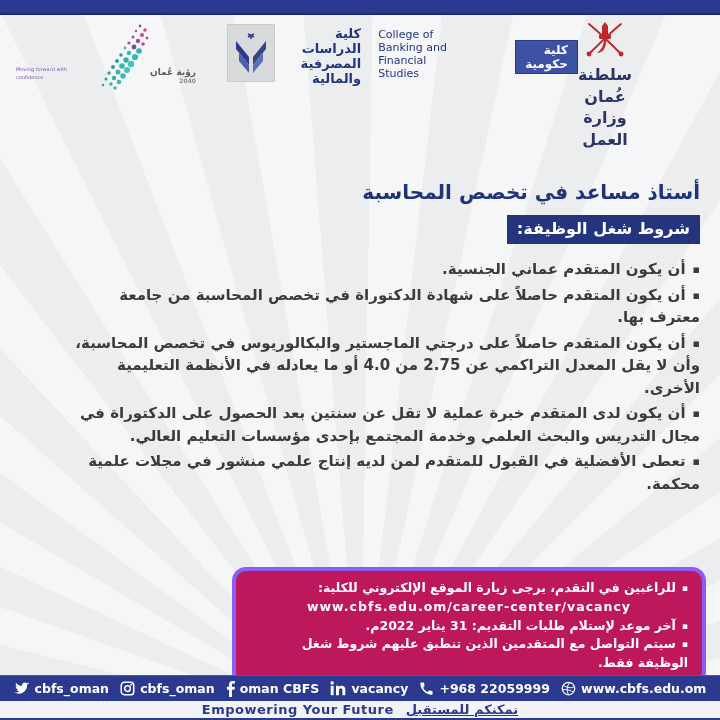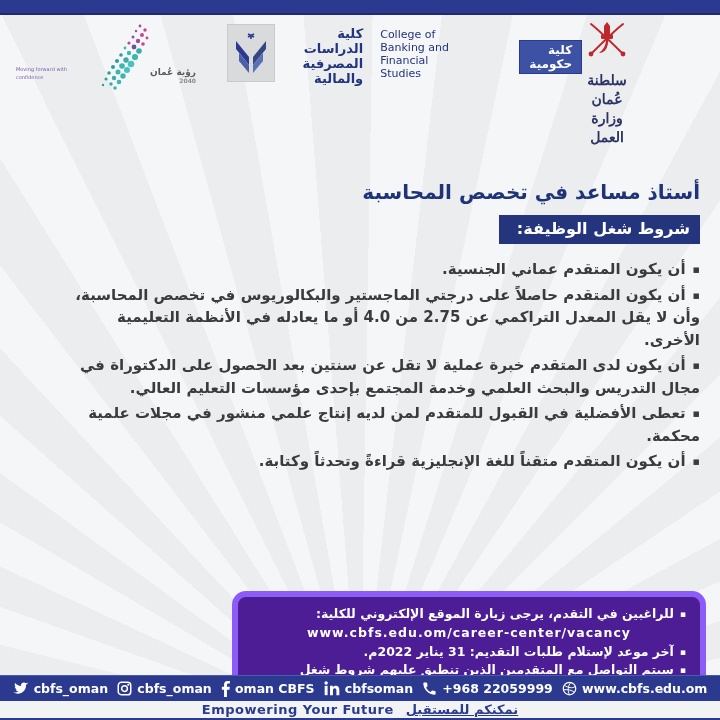--- a/index.html
+++ b/index.html
@@ -17,32 +17,32 @@
   .vision-tagline{position:absolute;left:4px;top:48px;width:64px;font-size:5px;line-height:1.5;color:#3BA8A4;text-align:left;}
   .vision-tagline .tl1{color:#7C5AA6;}
   .vision-name{position:absolute;left:138px;top:50px;font-size:9px;font-weight:bold;color:#5A5A5C;direction:rtl;line-height:1.1;text-align:right;}
   .vision-name .year{font-size:6px;display:block;color:#8A8A8C;}
   .college-block{display:flex;align-items:center;margin-top:2px;gap:17px;}
   .college-logo{width:54px;height:56px;background:#D8DADC;display:flex;align-items:center;justify-content:center;border:1px solid #C8CACC;}
   .college-ar{margin-top:6px;font-size:13px;font-weight:bold;color:#23357E;direction:rtl;letter-spacing:1px;}
   .college-en{margin-top:2px;font-size:11px;font-weight:normal;color:#23357E;}
   .college-badge{margin-top:7px;background:#3D51A5;color:#fff;font-size:12px;font-weight:bold;padding:2px 9px;direction:rtl;border:1px solid #2B3A8E;margin-left:46px;}
   .ministry-block{width:95px;text-align:center;margin-top:2px;}
-  .ministry-text{margin-top:8px;font-size:14px;font-weight:bold;color:#2B3464;direction:rtl;line-height:1.35;font-family:Liberation Serif, serif;}
+  .ministry-text{margin-top:0;font-size:16px;font-weight:bold;color:#2B3464;direction:rtl;line-height:1.35;}
 
   
   .content{position:absolute;top:180px;right:0;width:667px;direction:rtl;text-align:right;padding:0 20px;box-sizing:border-box;}
   .job-title{font-size:20px;font-weight:bold;color:#1F3478;margin:0 0 11px 0;}
-  .req-heading{display:inline-block;background:#24357E;color:#fff;font-size:16px;font-weight:bold;padding:4px 10px 6px 18px;margin-bottom:10px;}
+  .req-heading{display:inline-block;background:#24357E;color:#fff;font-size:16px;font-weight:bold;padding:4px 10px 6px 10px;margin-bottom:10px;}
   .req-list{list-style:none;margin:4px 0 0 0;padding:0;color:#3B3B3D;font-size:15px;font-weight:bold;line-height:1.5;}
   .req-list li{margin-bottom:3px;}
   .req-list li::before{content:"▪";font-size:11px;margin-left:7px;position:relative;top:-1px;color:#3B3B3D;}
 
   
-  .apply-box{position:absolute;top:591px;right:14px;width:474px;box-sizing:border-box;background:#4c1d95;border:6px solid #8b5cf6;border-radius:14px;padding:8px 14px 9px 14px;direction:rtl;text-align:right;color:#fff;font-size:12.5px;font-weight:bold;line-height:1.5;}
+  .apply-box{position:absolute;top:567px;right:14px;width:474px;box-sizing:border-box;background:#be185d;border:4px solid #8b5cf6;border-radius:14px;padding:8px 14px 9px 14px;direction:rtl;text-align:right;color:#fff;font-size:12.5px;font-weight:bold;line-height:1.5;}
   .apply-line::before{content:"▪";font-size:9px;margin-left:6px;position:relative;top:-1px;}
   .apply-url{direction:ltr;text-align:center;font-size:12.5px;font-weight:bold;letter-spacing:1px;}
 
   
   .footer{position:absolute;top:675px;left:0;width:720px;height:26px;background:#2B3A8E;display:flex;align-items:center;justify-content:space-around;padding:0 8px;box-sizing:border-box;border-top:1px solid #4A5AAE;}
   .social-item{display:flex;align-items:center;gap:5px;color:#fff;font-size:12.5px;font-weight:bold;}
   .social-item svg{display:block;}
   .bottom-strip{position:absolute;top:701px;left:0;width:720px;height:19px;background:#F2F3F5;display:flex;align-items:center;justify-content:center;gap:12px;border-bottom:2px solid #2B3A8E;box-sizing:border-box;}
   .tag-en{font-size:13px;font-weight:bold;color:#2B3A8E;letter-spacing:.5px;text-align:right;}
   .tag-ar{font-size:13px;font-weight:bold;color:#2B3A8E;direction:rtl;text-decoration:underline;}
@@ -144,24 +144,24 @@
     </div>
   </div>
 
   <div class="content">
     <h1 class="job-title">أستاذ مساعد في تخصص المحاسبة</h1>
     <div>
       <span class="req-heading">شروط شغل الوظيفة:</span>
     </div>
     <ul class="req-list">
       <li>أن يكون المتقدم عماني الجنسية.</li>
+      <li>أن يكون المتقدم حاصلاً على شهادة الدكتوراة في تخصص المحاسبة من جامعة معترف بها.</li>
       <li>أن يكون المتقدم حاصلاً على درجتي الماجستير والبكالوريوس في تخصص المحاسبة، وأن لا يقل المعدل التراكمي عن 2.75 من 4.0 أو ما يعادله في الأنظمة التعليمية الأخرى.</li>
       <li>أن يكون لدى المتقدم خبرة عملية لا تقل عن سنتين بعد الحصول على الدكتوراة في مجال التدريس والبحث العلمي وخدمة المجتمع بإحدى مؤسسات التعليم العالي.</li>
       <li>تعطى الأفضلية في القبول للمتقدم لمن لديه إنتاج علمي منشور في مجلات علمية محكمة.</li>
-      <li>أن يكون المتقدم متقناً للغة الإنجليزية قراءةً وتحدثاً وكتابة.</li>
     </ul>
   </div>
 
   <div class="apply-box">
     <div class="apply-line">للراغبين في التقدم، يرجى زيارة الموقع الإلكتروني للكلية:</div>
     <div class="apply-url">www.cbfs.edu.om/career-center/vacancy</div>
     <div class="apply-line">آخر موعد لإستلام طلبات التقديم: 31 يناير 2022م.</div>
     <div class="apply-line">سيتم التواصل مع المتقدمين الذين تنطبق عليهم شروط شغل الوظيفة فقط.</div>
   </div>
 
@@ -185,21 +185,21 @@
         <path fill="#fff" d="M8 22V12h3.4l.5-4H8V5.5C8 4.3 8.4 3.5 10 3.5h2V0H8.9C5.5 0 4 1.9 4 5.1V8H1v4h3v10h4z"></path>
       </svg>
       <span>oman CBFS</span>
     </div>
     <div class="social-item">
       <svg width="16" height="15" viewBox="0 0 24 22">
         <rect x="1" y="7" width="4.4" height="14" fill="#fff"></rect>
         <circle cx="3.2" cy="2.8" r="2.6" fill="#fff"></circle>
         <path fill="#fff" d="M9 7h4.2v2c.8-1.3 2.3-2.3 4.4-2.3 3.6 0 5.4 2.3 5.4 6.2V21h-4.4v-7.3c0-1.9-.8-3-2.4-3-1.7 0-2.8 1.2-2.8 3V21H9V7z"></path>
       </svg>
-      <span>cbfsoman</span>
+      <span>vacancy</span>
     </div>
     <div class="social-item">
       <svg width="15" height="15" viewBox="0 0 24 24">
         <path fill="#fff" d="M6.6 10.8c1.6 3 3.9 5.4 6.9 6.9l2.3-2.3c.3-.3.7-.4 1.1-.2 1.2.4 2.4.6 3.7.6.6 0 1.1.5 1.1 1.1v3.9c0 .6-.5 1.1-1.1 1.1C10.8 21.9 2.1 13.2 2.1 3.4c0-.6.5-1.1 1.1-1.1h4c.6 0 1.1.5 1.1 1.1 0 1.3.2 2.5.6 3.7.1.4 0 .8-.3 1.1l-2 2.6z"></path>
       </svg>
       <span>+968 22059999</span>
     </div>
     <div class="social-item">
       <svg width="15" height="15" viewBox="0 0 24 24">
         <circle cx="12" cy="12" r="10" fill="none" stroke="#fff" stroke-width="2"></circle>

